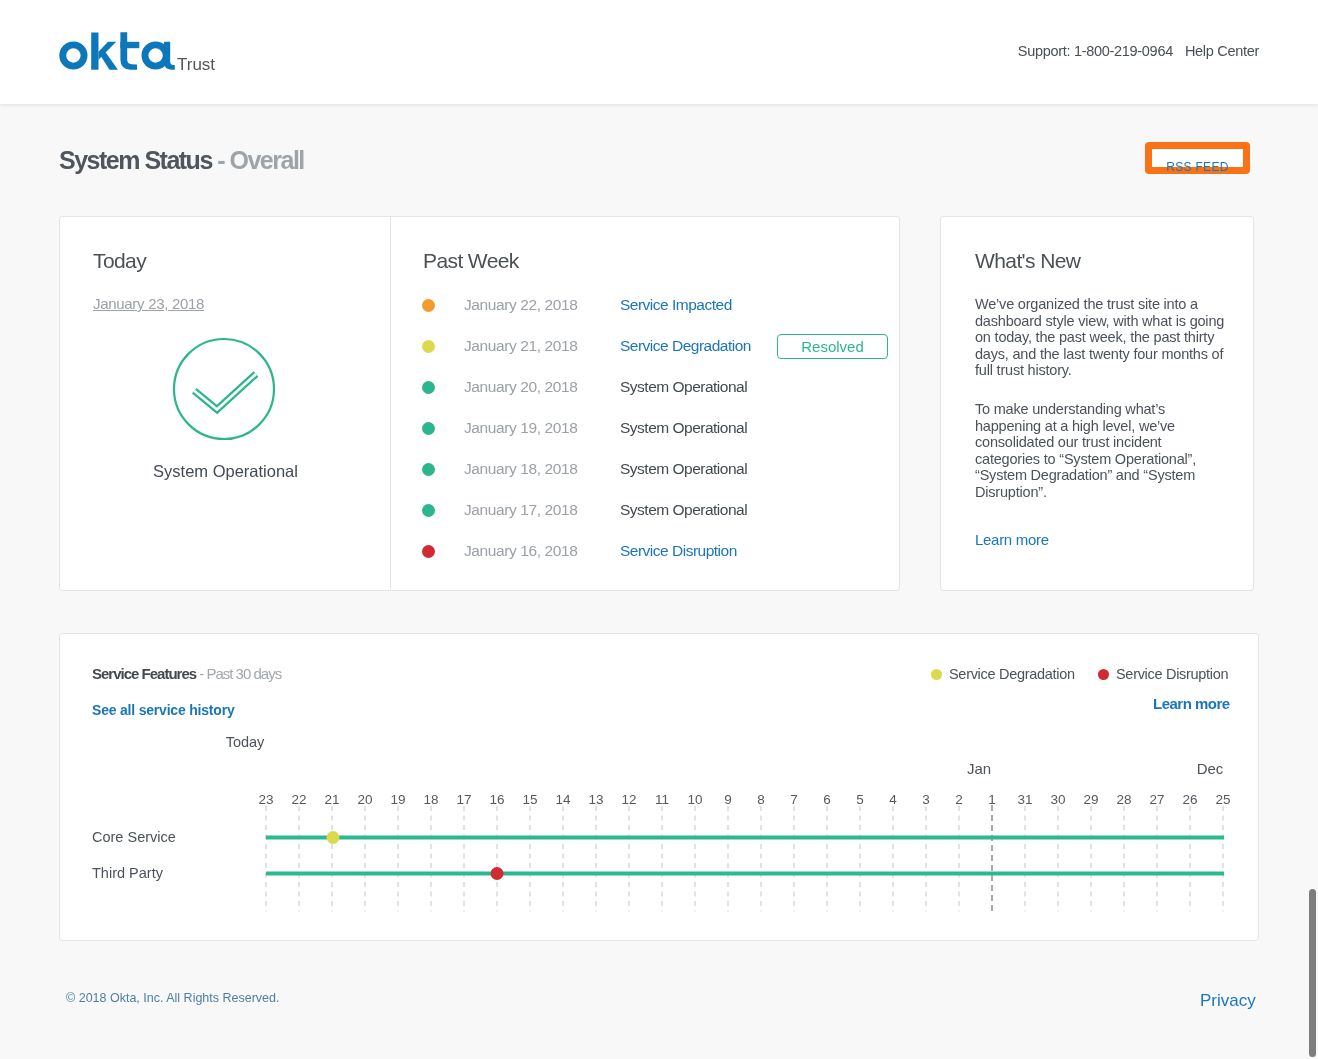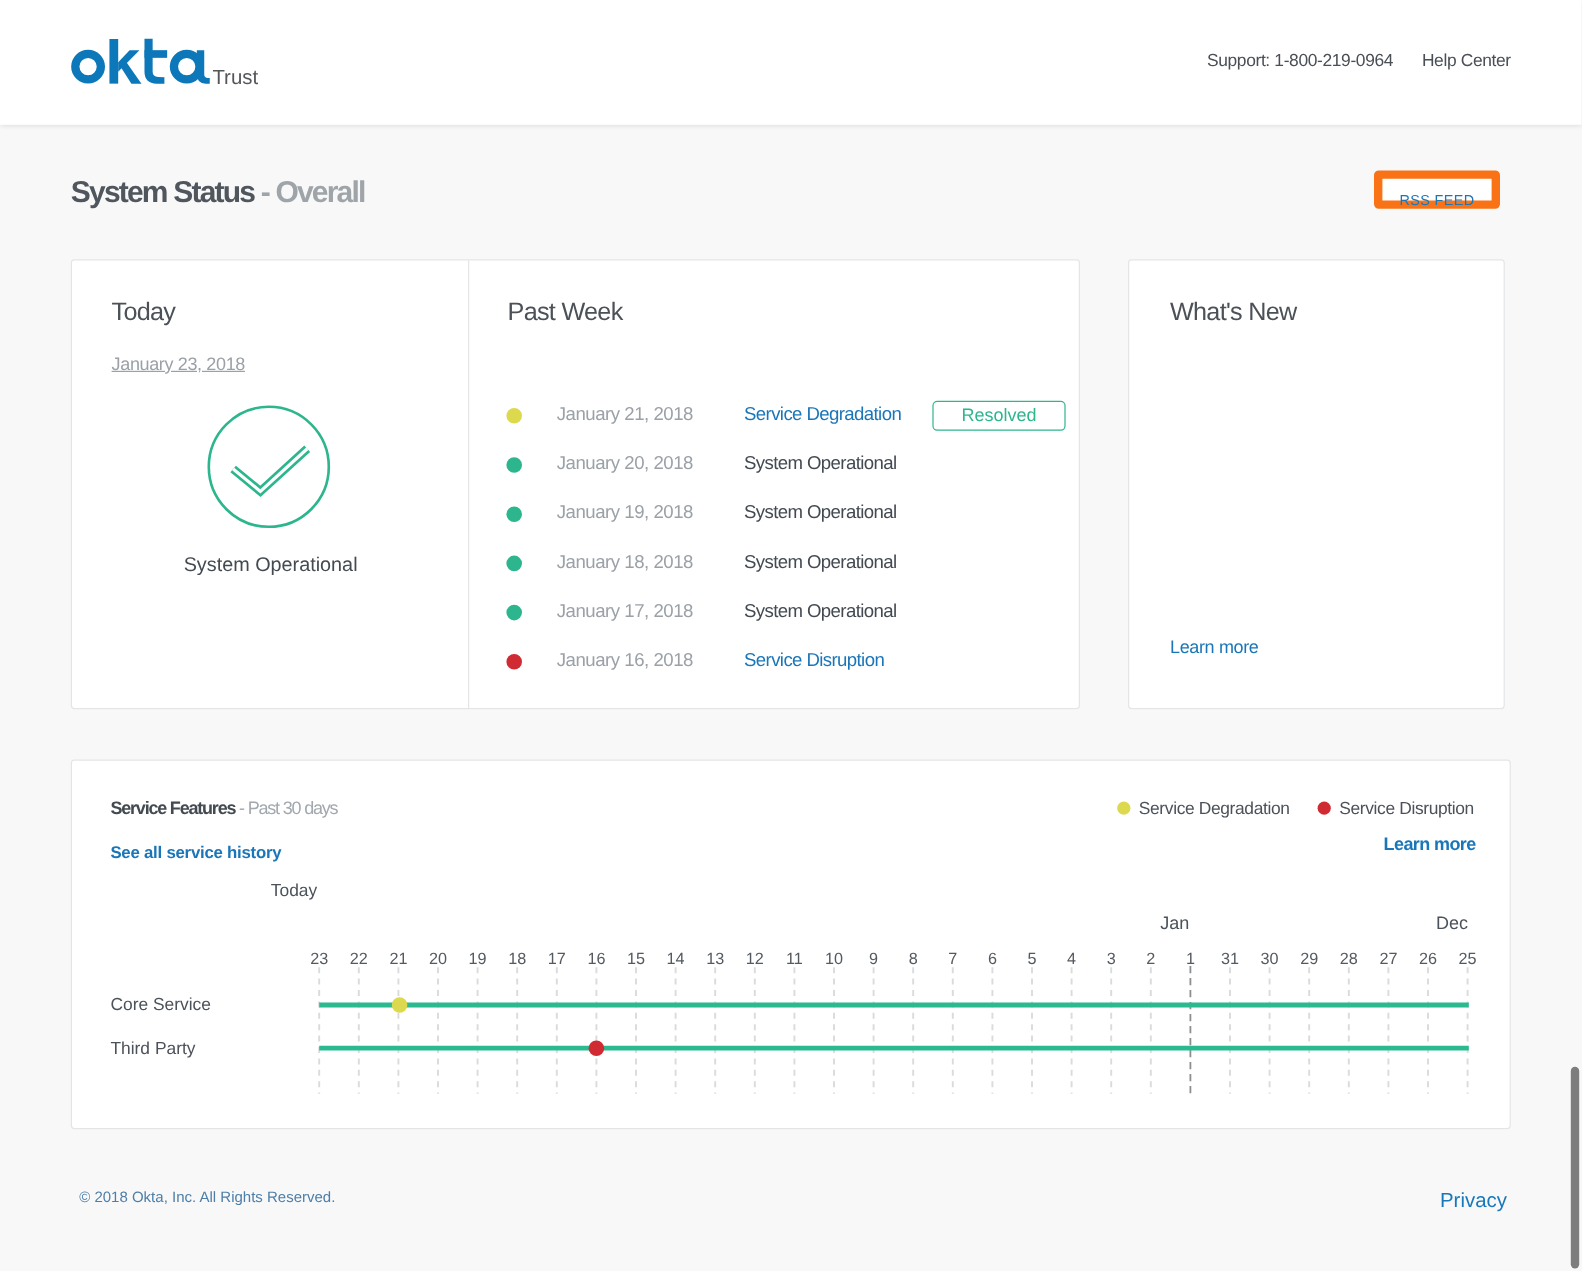--- a/index.html
+++ b/index.html
@@ -1,21 +1,21 @@
 <!DOCTYPE html>
 <html><head>
 <meta charset="utf-8">
 <style>
 * { margin:0; padding:0; box-sizing:border-box; }
 html,body { width:1318px; height:1059px; background:#f8f8f8; font-family:"Liberation Sans",sans-serif; overflow:hidden; }
 .header { position:absolute; left:0; top:0; width:1318px; height:104px; background:#fff; box-shadow:0 1px 4px rgba(0,0,0,.10); }
 .logo { position:absolute; left:55px; top:25px; }
 .trust { position:absolute; left:177px; top:55px; font-size:17px; color:#54565a; }
 .hdr-right { position:absolute; right:59px; top:43px; font-size:14.5px; color:#494f55; letter-spacing:-0.3px; }
-.hdr-right span { margin-left:24px; }
+.hdr-right span { margin-left:12px; }
 .h1row { position:absolute; left:59px; top:146px; font-size:25px; font-weight:bold; color:#50565d; letter-spacing:-1.5px; }
 .h1row .sub { color:#9fa4a9; }
 .rss { position:absolute; left:1145px; top:142px; width:105px; height:32px; background:#fff; border:7px solid #f97316; border-radius:4px; color:#1a76b8; font-size:12px; letter-spacing:0.3px; text-align:center; line-height:37px; }
 .card { position:absolute; background:#fff; border:1px solid #e4e5e6; border-radius:3px; }
 #card1 { left:59px; top:216px; width:841px; height:375px; }
 #card1 .divider { position:absolute; left:330px; top:0; width:1px; height:373px; background:#e4e5e6; }
 #card2 { left:940px; top:216px; width:314px; height:375px; }
 #card3 { left:59px; top:633px; width:1200px; height:308px; }
 .cardtitle { font-size:21px; color:#4b5157; letter-spacing:-0.6px; }
 .gray { color:#9ba1a7; }
@@ -78,20 +78,25 @@
   <div class="cardtitle today-title">Today</div>
   <div class="gray today-date">January 23, 2018</div>
   <svg class="today-circle" width="104" height="104" viewBox="0 0 104 104">
     <circle cx="52" cy="52" r="50" fill="none" stroke="#2db68d" stroke-width="2.2"></circle>
     <path d="M22.3,53.8 L45,72.5 L84,37" fill="none" stroke="#2db68d" stroke-width="7.2"></path>
     <path d="M22.3,53.8 L45,72.5 L84,37" fill="none" stroke="#ffffff" stroke-width="2.7"></path>
   </svg>
   <div class="dark sysop">System Operational</div>
 
   <div class="cardtitle pw-title">Past Week</div>
+  <div class="pwrow" style="top:79px;">
+    <div class="pwdot" style="background:#f59a2d;"></div>
+    <div class="pwdate gray">January 22, 2018</div>
+    <div class="pwstat blue">Service Impacted</div>
+  </div>
   <div class="pwrow" style="top:120px;">
     <div class="pwdot" style="background:#ddd94e;"></div>
     <div class="pwdate gray">January 21, 2018</div>
     <div class="pwstat blue">Service Degradation</div>
     <div class="resolved">Resolved</div>
   </div>
   <div class="pwrow" style="top:161px;">
     <div class="pwdot" style="background:#2db68d;"></div>
     <div class="pwdate gray">January 20, 2018</div>
     <div class="pwstat dark">System Operational</div>
@@ -113,20 +118,22 @@
   </div>
   <div class="pwrow" style="top:325px;">
     <div class="pwdot" style="background:#d02a33;"></div>
     <div class="pwdate gray">January 16, 2018</div>
     <div class="pwstat blue">Service Disruption</div>
   </div>
 </div>
 
 <div class="card" id="card2">
   <div class="cardtitle wn-title">What's New</div>
+  <div class="wn-p" style="top:79px;">We’ve organized the trust site into a<br>dashboard style view, with what is going<br>on today, the past week, the past thirty<br>days, and the last twenty four months of<br>full trust history.</div>
+  <div class="wn-p" style="top:184px;">To make understanding what’s<br>happening at a high level, we’ve<br>consolidated our trust incident<br>categories to “System Operational”,<br>“System Degradation” and “System<br>Disruption”.</div>
   <div class="wn-learn blue">Learn more</div>
 </div>
 
 <div class="card" id="card3"></div>
 <div class="sf-title">Service Features <span class="sub">- Past 30 days</span></div>
 <div class="sf-legend" style="left:931px;"><span class="legdot" style="background:#ddd94e;"></span>Service Degradation</div>
 <div class="sf-legend" style="left:1098px;"><span class="legdot" style="background:#d02a33;"></span>Service Disruption</div>
 <div class="sf-seeall">See all service history</div>
 <div class="sf-learn">Learn more</div>
 <svg style="position:absolute; left:59px; top:633px;" width="1200" height="308" viewBox="0 0 1200 308" font-family="Liberation Sans,sans-serif">

